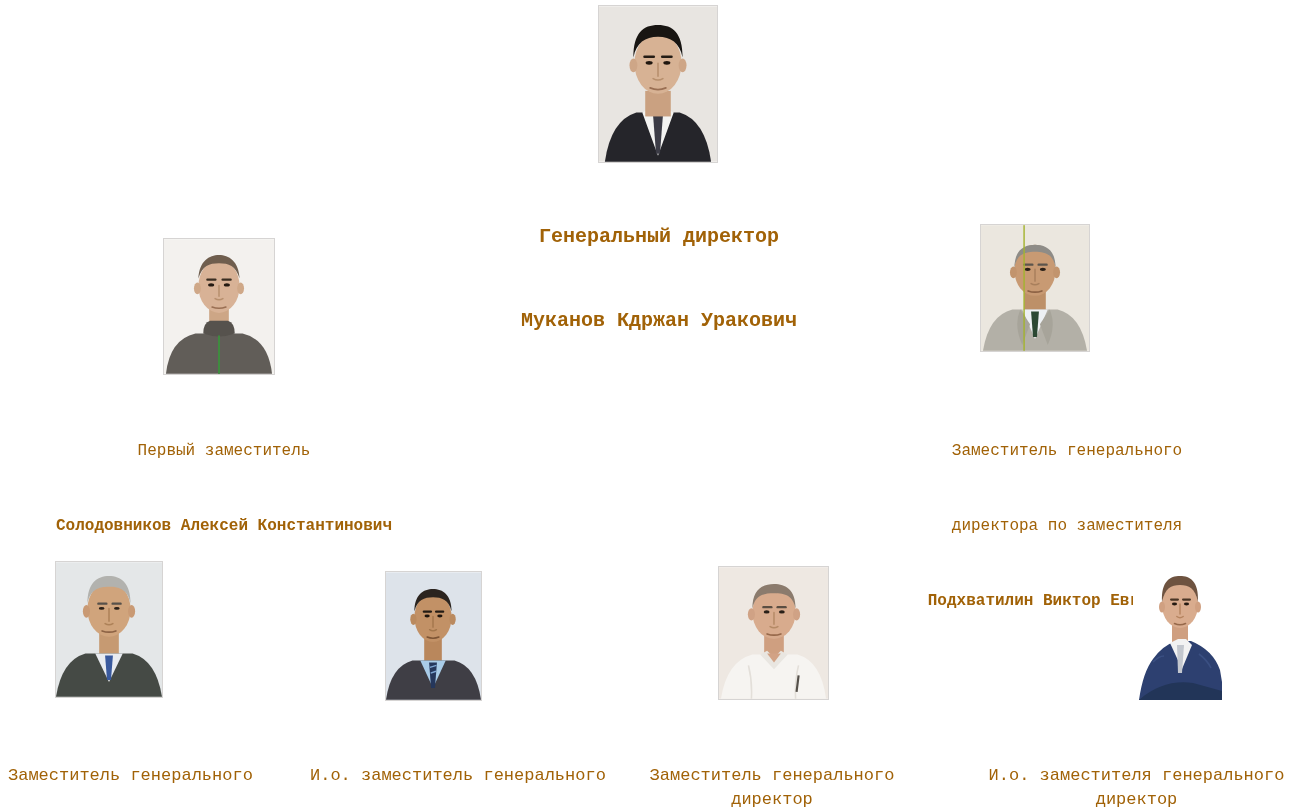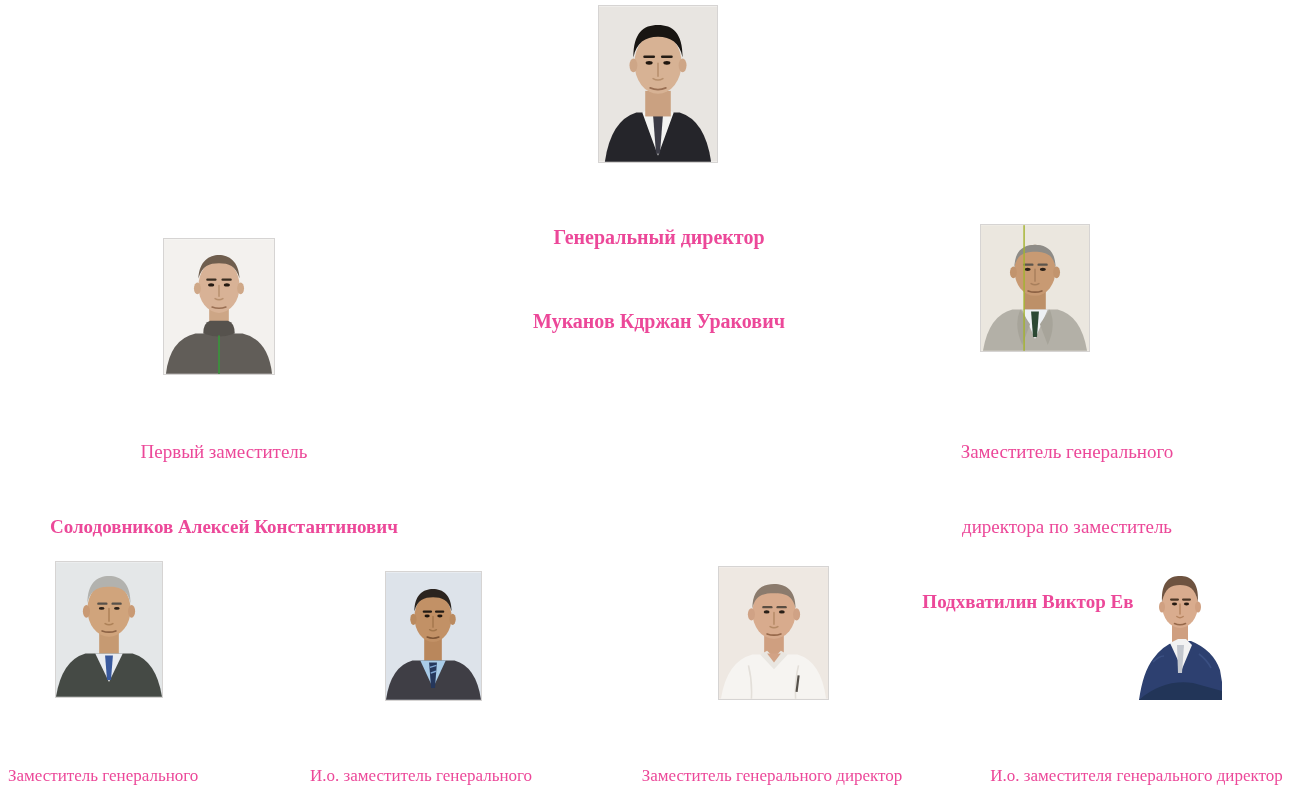--- a/index.html
+++ b/index.html
@@ -1,32 +1,32 @@
 <!DOCTYPE html>
 <html><head>
 <meta charset="utf-8">
 <style>
   html,body{margin:0;padding:0;background:#ffffff;}
   .page{
     position:relative;
     width:1315px;height:807px;
     background:#ffffff;
-    font-family:Liberation Serif, serif;
-    color:#ec4899;
+    font-family:Liberation Mono, monospace;
+    color:#a16207;
     overflow:hidden;
   }
   .photo{position:absolute;border:1px solid rgba(90,85,80,.25);box-sizing:border-box;}
   .photo.noborder{border:none;}
   .photo svg{display:block;width:100%;height:100%;}
   .cap{position:absolute;white-space:pre-wrap;}
   .center{text-align:center;}
   .left{text-align:left;}
   .b{font-weight:bold;}
   .t-top{font-size:20px;line-height:28px;font-weight:bold;}
-  .t-row2{font-size:19px;line-height:25px;}
+  .t-row2{font-size:16px;line-height:25px;}
   .t-head{font-size:18px;line-height:20px;font-weight:bold;}
   .t-bot{font-size:17px;line-height:24px;}
 </style>
 </head>
 <body>
 
 <div class="page">
 
   <div class="photo" style="left:598px;top:5px;width:120px;height:158px">
     <svg viewBox="0 0 120 158">
@@ -93,21 +93,21 @@
       <rect x="57.5" y="39" width="10.5" height="2.4" rx="1.2" fill="#5c554c"></rect>
       <ellipse cx="47.5" cy="45" rx="3" ry="1.7" fill="#2a2018"></ellipse>
       <ellipse cx="63" cy="45" rx="3" ry="1.7" fill="#2a2018"></ellipse>
       <path d="M55,45 L55,57 M51,59.5 Q55,62 59,59.5" stroke="#a87f5c" stroke-width="1.5" fill="none" stroke-linecap="round"></path>
       <path d="M48,67 Q55,69.5 62,67" stroke="#8c6244" stroke-width="1.7" fill="none" stroke-linecap="round"></path>
       <rect x="43" y="0" width="1.8" height="128" fill="#a3b32e" opacity="0.8"></rect>
     </svg>
   </div>
   <div class="cap center t-row2" style="left:888px;top:389px;width:358px">
     <div>Заместитель генерального</div>
-    <div>директора по заместитель</div>
+    <div>директора по заместителя</div>
     <div class="b">Подхватилин Виктор Евгеньевич</div>
   </div>
 
 
   <div class="photo" style="left:55px;top:561px;width:108px;height:137px">
     <svg viewBox="0 0 108 137">
       <rect width="108" height="137" fill="#e4e7e8"></rect>
       <rect x="44" y="68" width="20" height="27" fill="#c69a72"></rect>
       <path d="M0,137 Q6,100 30,93 L78,93 Q102,100 108,137 Z" fill="#454a45"></path>
       <path d="M40,93 L54,122 L68,93 Z" fill="#e8ebf0"></path>

